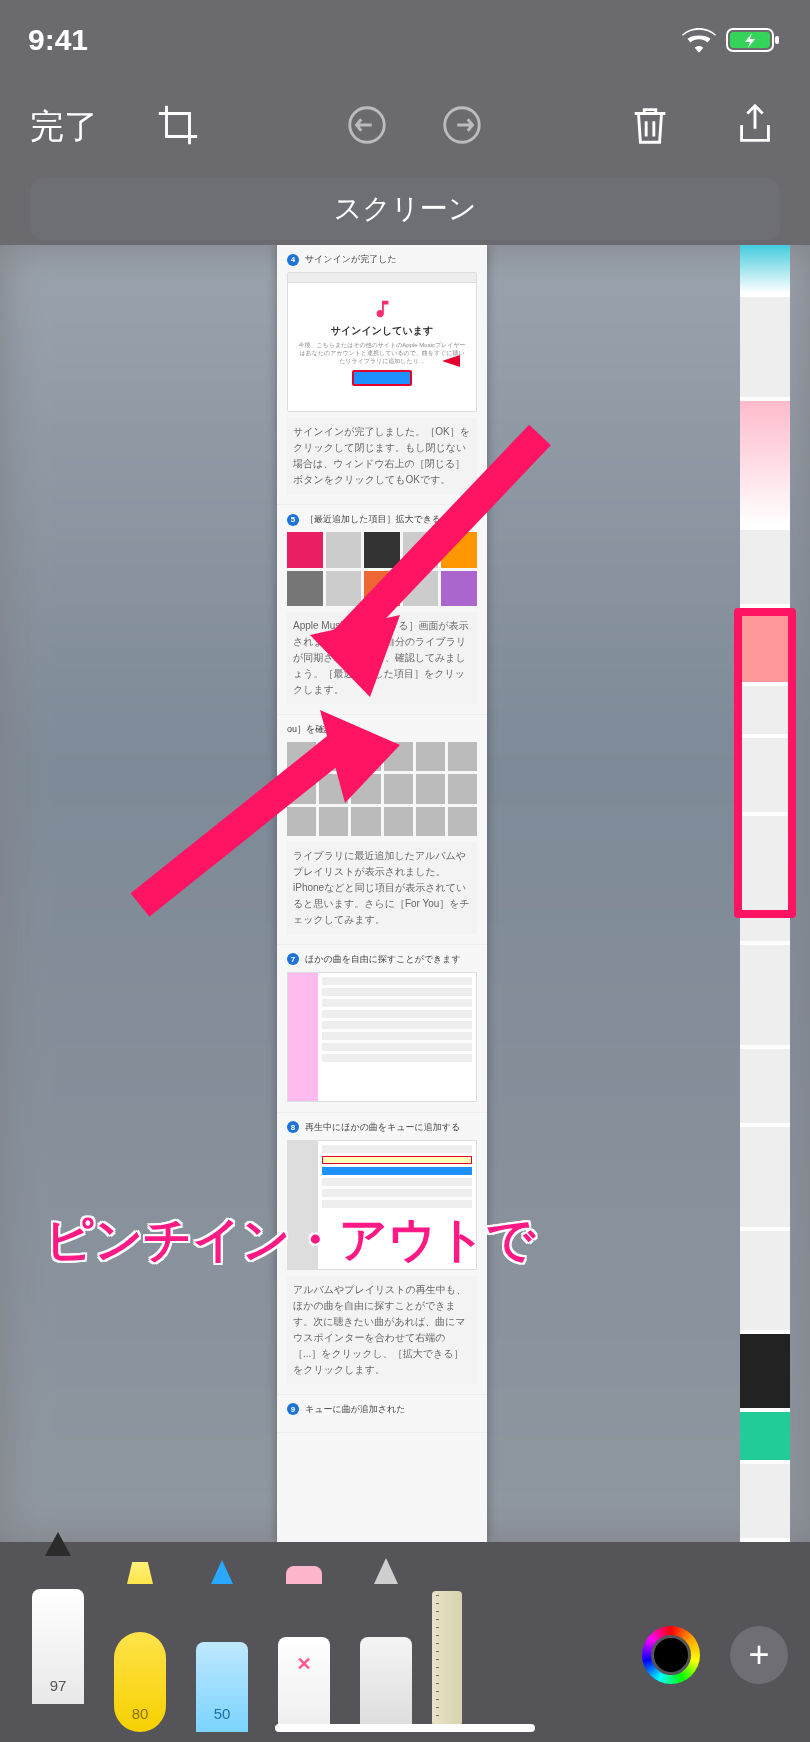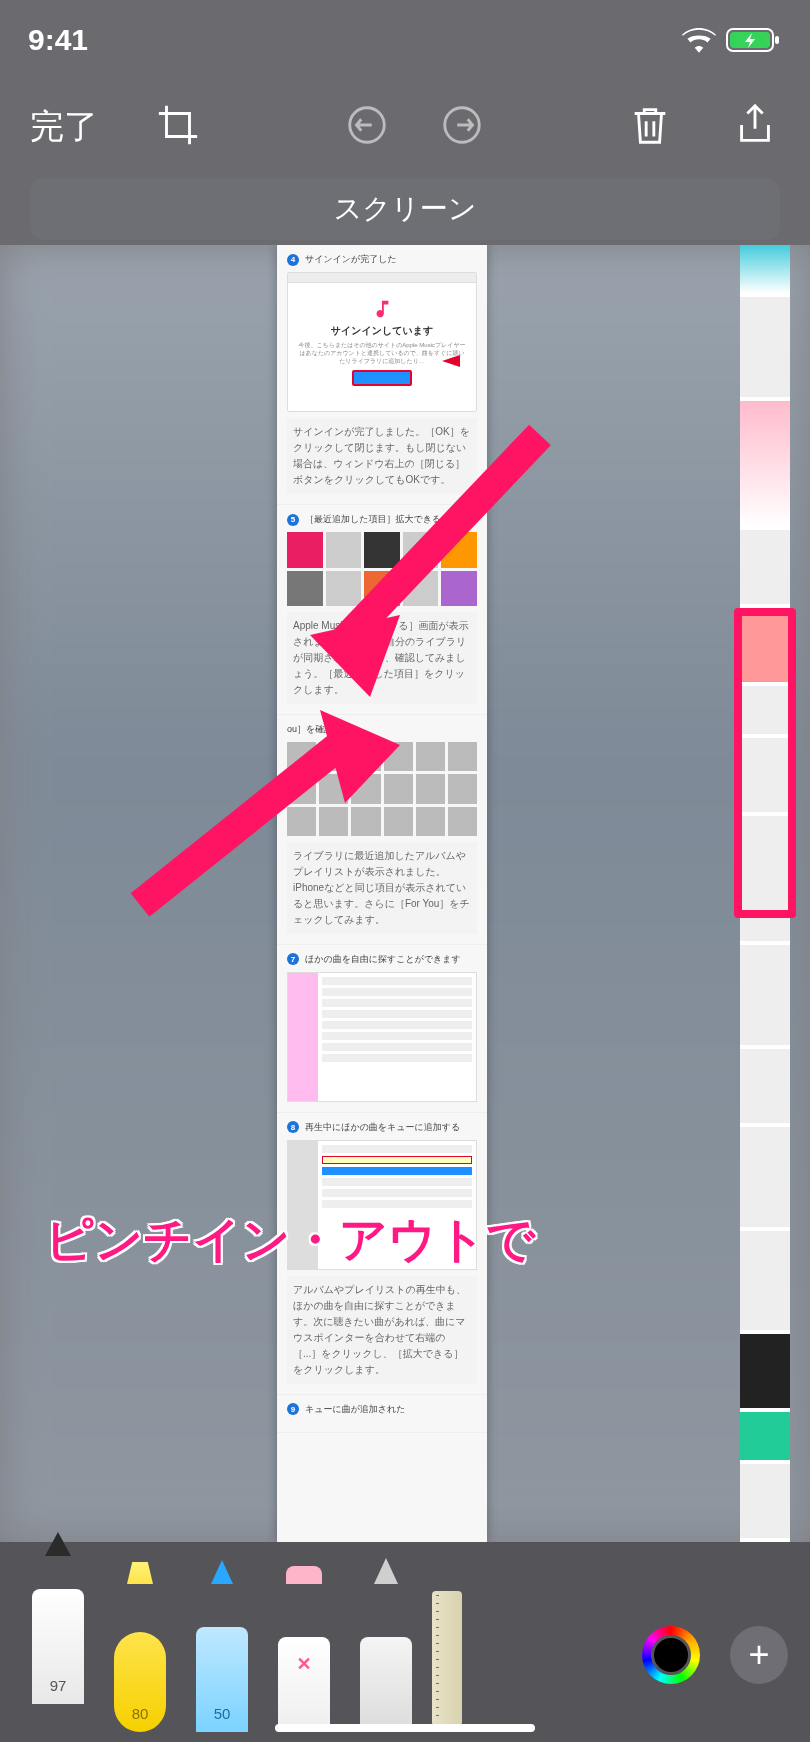--- a/index.html
+++ b/index.html
@@ -73,21 +73,21 @@
   
   .markup-bar { position:absolute; left:0; right:0; bottom:0; height:200px; background:#545459; display:flex; align-items:flex-end; padding:0 22px 38px; gap: 0; }
   .tools { display:flex; align-items:flex-end; gap:0; flex:1; height: 160px; justify-content: flex-start; }
   .tool { width:72px; height:150px; position:relative; display:flex; flex-direction:column; align-items:center; justify-content:flex-end; margin-right: 10px; }
   .tool.low { transform: translateY(28px); }
   .tool-body { width:52px; border-radius:8px 8px 0 0; position:relative; }
   .pen .tool-body { height:115px; background:linear-gradient(#fff,#e8e8e8); }
   .pen .tip { position:absolute; top:-22px; left:50%; transform:translateX(-50%); width:0;height:0;border-left:13px solid transparent;border-right:13px solid transparent;border-bottom:24px solid #2b2b2b; }
   .marker .tool-body { height:100px; background:linear-gradient(#ffe34a,#f6d000);border-radius:26px; }
   .marker .tip { position:absolute; top:-20px; left:50%; transform:translateX(-50%); width:26px;height:22px;background:linear-gradient(#fff27a,#ffe34a); clip-path: polygon(20% 0,80% 0,100% 100%,0 100%);}
-  .pencil .tool-body { height:105px; background:linear-gradient(#bfe8ff,#7bd3ff); }
+  .pencil .tool-body { height:90px; background:linear-gradient(#bfe8ff,#7bd3ff); }
   .pencil .tip { position:absolute; top:-22px; left:50%; transform:translateX(-50%); width:0;height:0;border-left:11px solid transparent;border-right:11px solid transparent;border-bottom:24px solid #2aa7ff; }
   .eraser .tool-body { height:95px; background:linear-gradient(#fff,#eee); }
   .eraser .tip { position:absolute; top:-16px; left:50%; transform:translateX(-50%); width:36px;height:18px;background:#ffb5c9;border-radius:8px 8px 0 0; }
   .eraser .x { position:absolute; top:16px; left:50%; transform:translateX(-50%); color:#ff5a8a; font-weight:900; font-size:18px;}
   .lasso .tool-body { height:95px; background:linear-gradient(#f4f4f4,#dcdcdc); }
   .lasso .tip { position:absolute; top:-24px; left:50%; transform:translateX(-50%); width:0;height:0;border-left:12px solid transparent;border-right:12px solid transparent;border-bottom:26px solid #cfcfcf; }
   .rulerwrap { width:60px; height:150px; display:flex; align-items:flex-end; }
   .ruler { width:30px; height:135px; background:linear-gradient(90deg,#e8e3c8,#d8d2ae); border-radius:4px; position:relative; transform: translateY(22px); }
   .ruler::before { content:""; position:absolute; left:4px; top:4px; bottom:4px; width:3px; background: repeating-linear-gradient(#867, #867 1px, transparent 1px, transparent 8px); }
   .tool-num { position:absolute; bottom:10px; left:50%; transform:translateX(-50%); font-size:15px; color:#555; }

